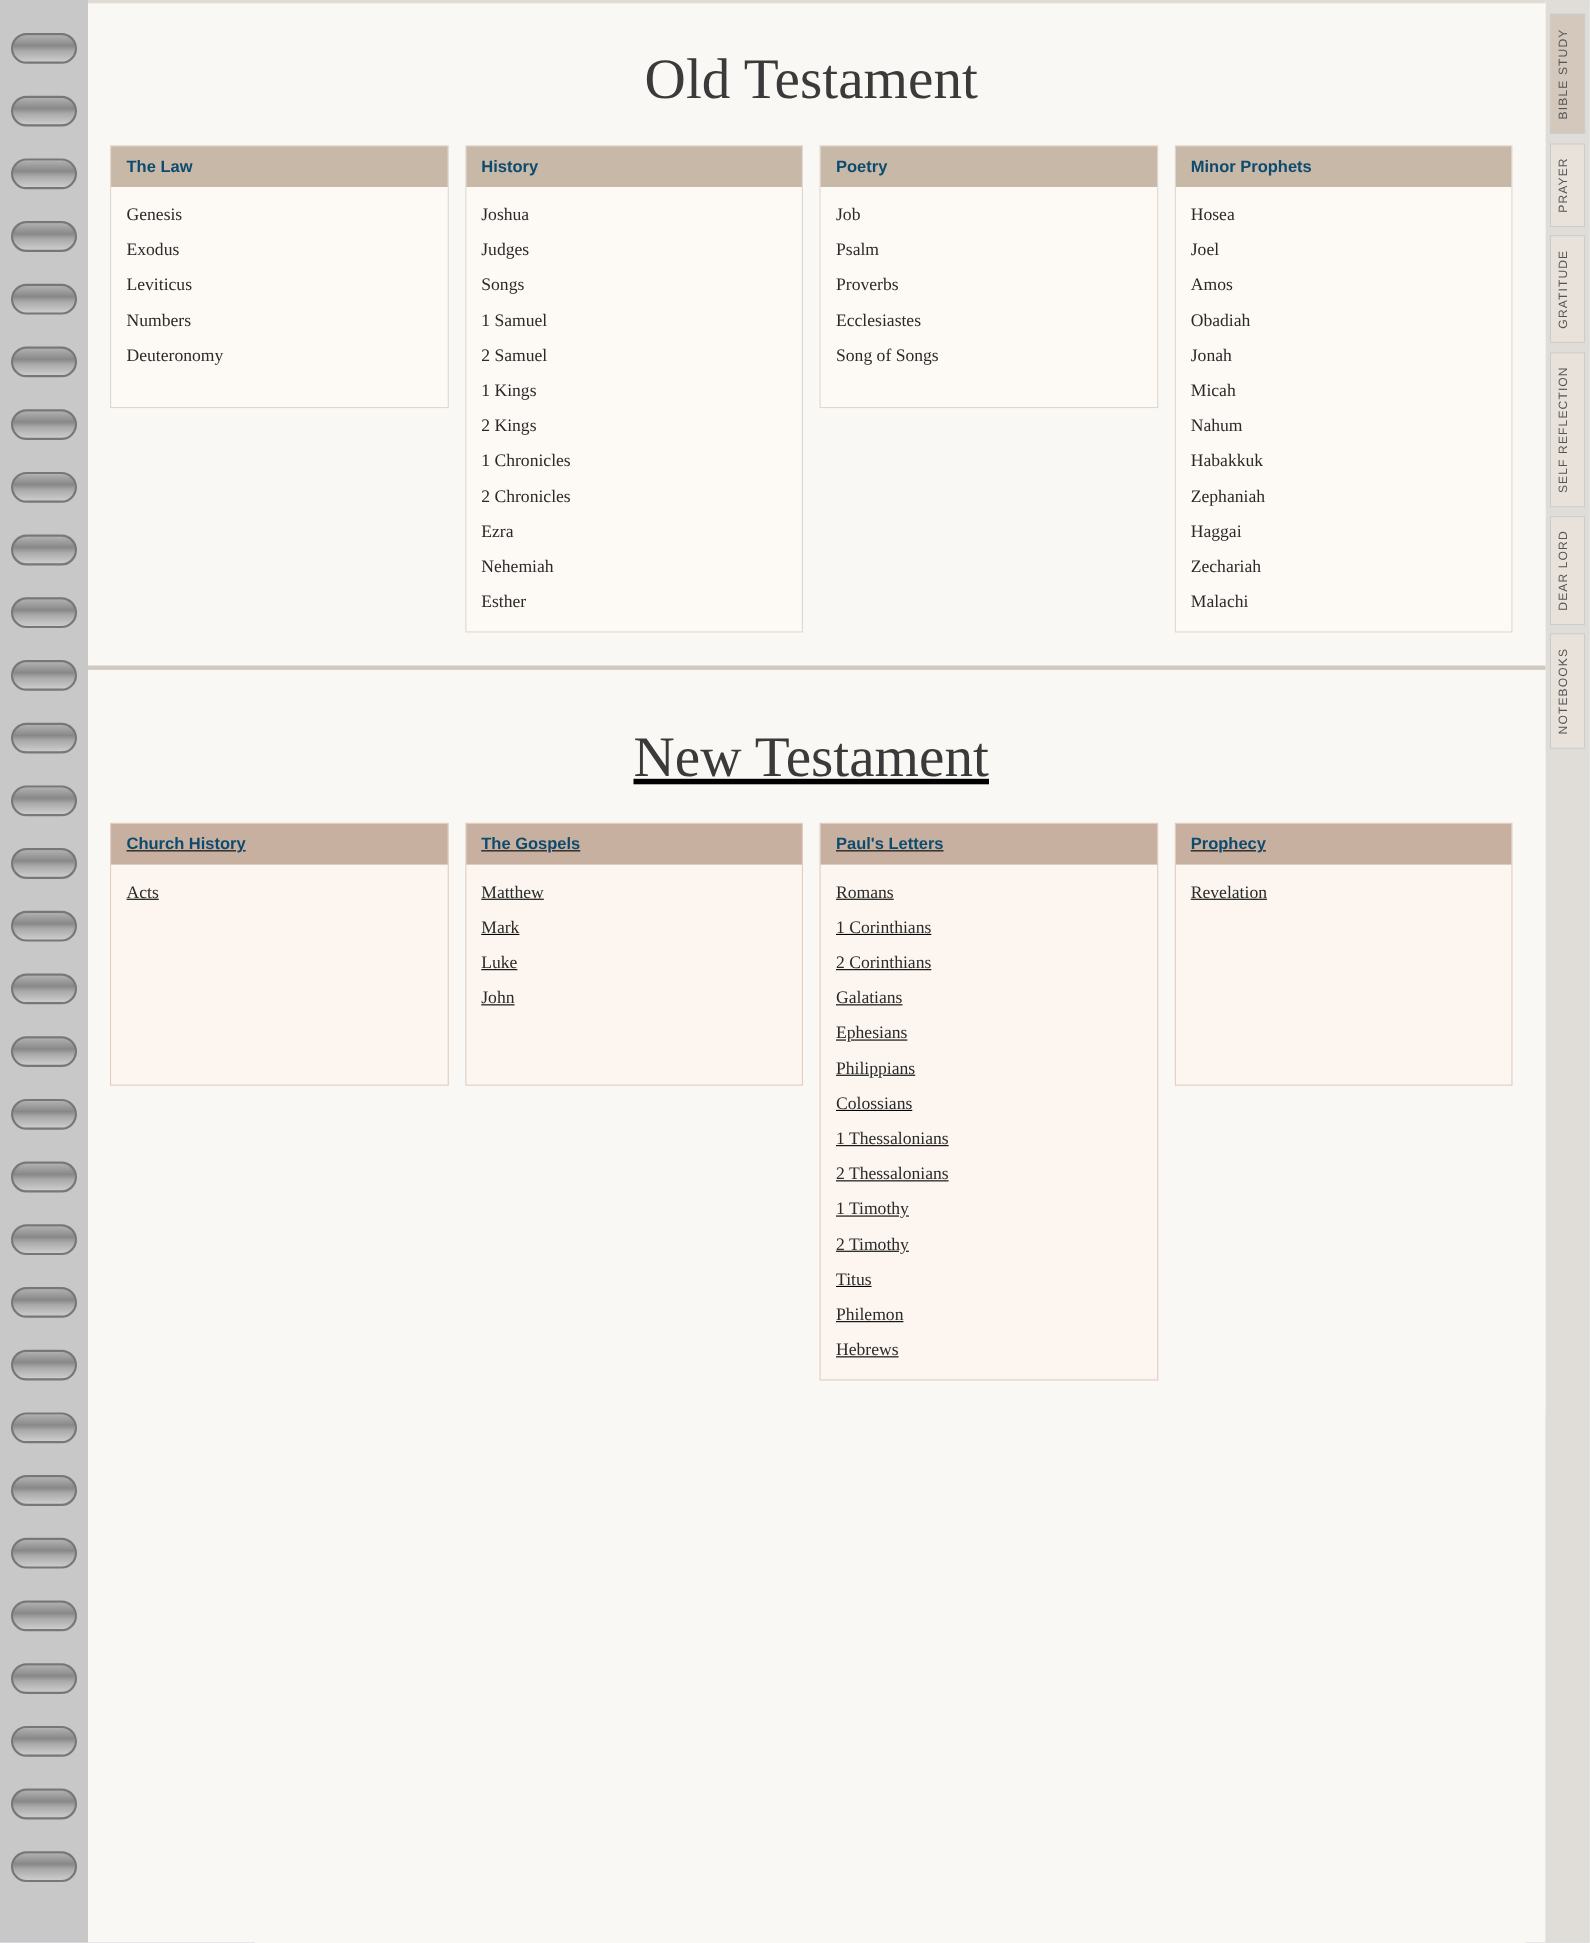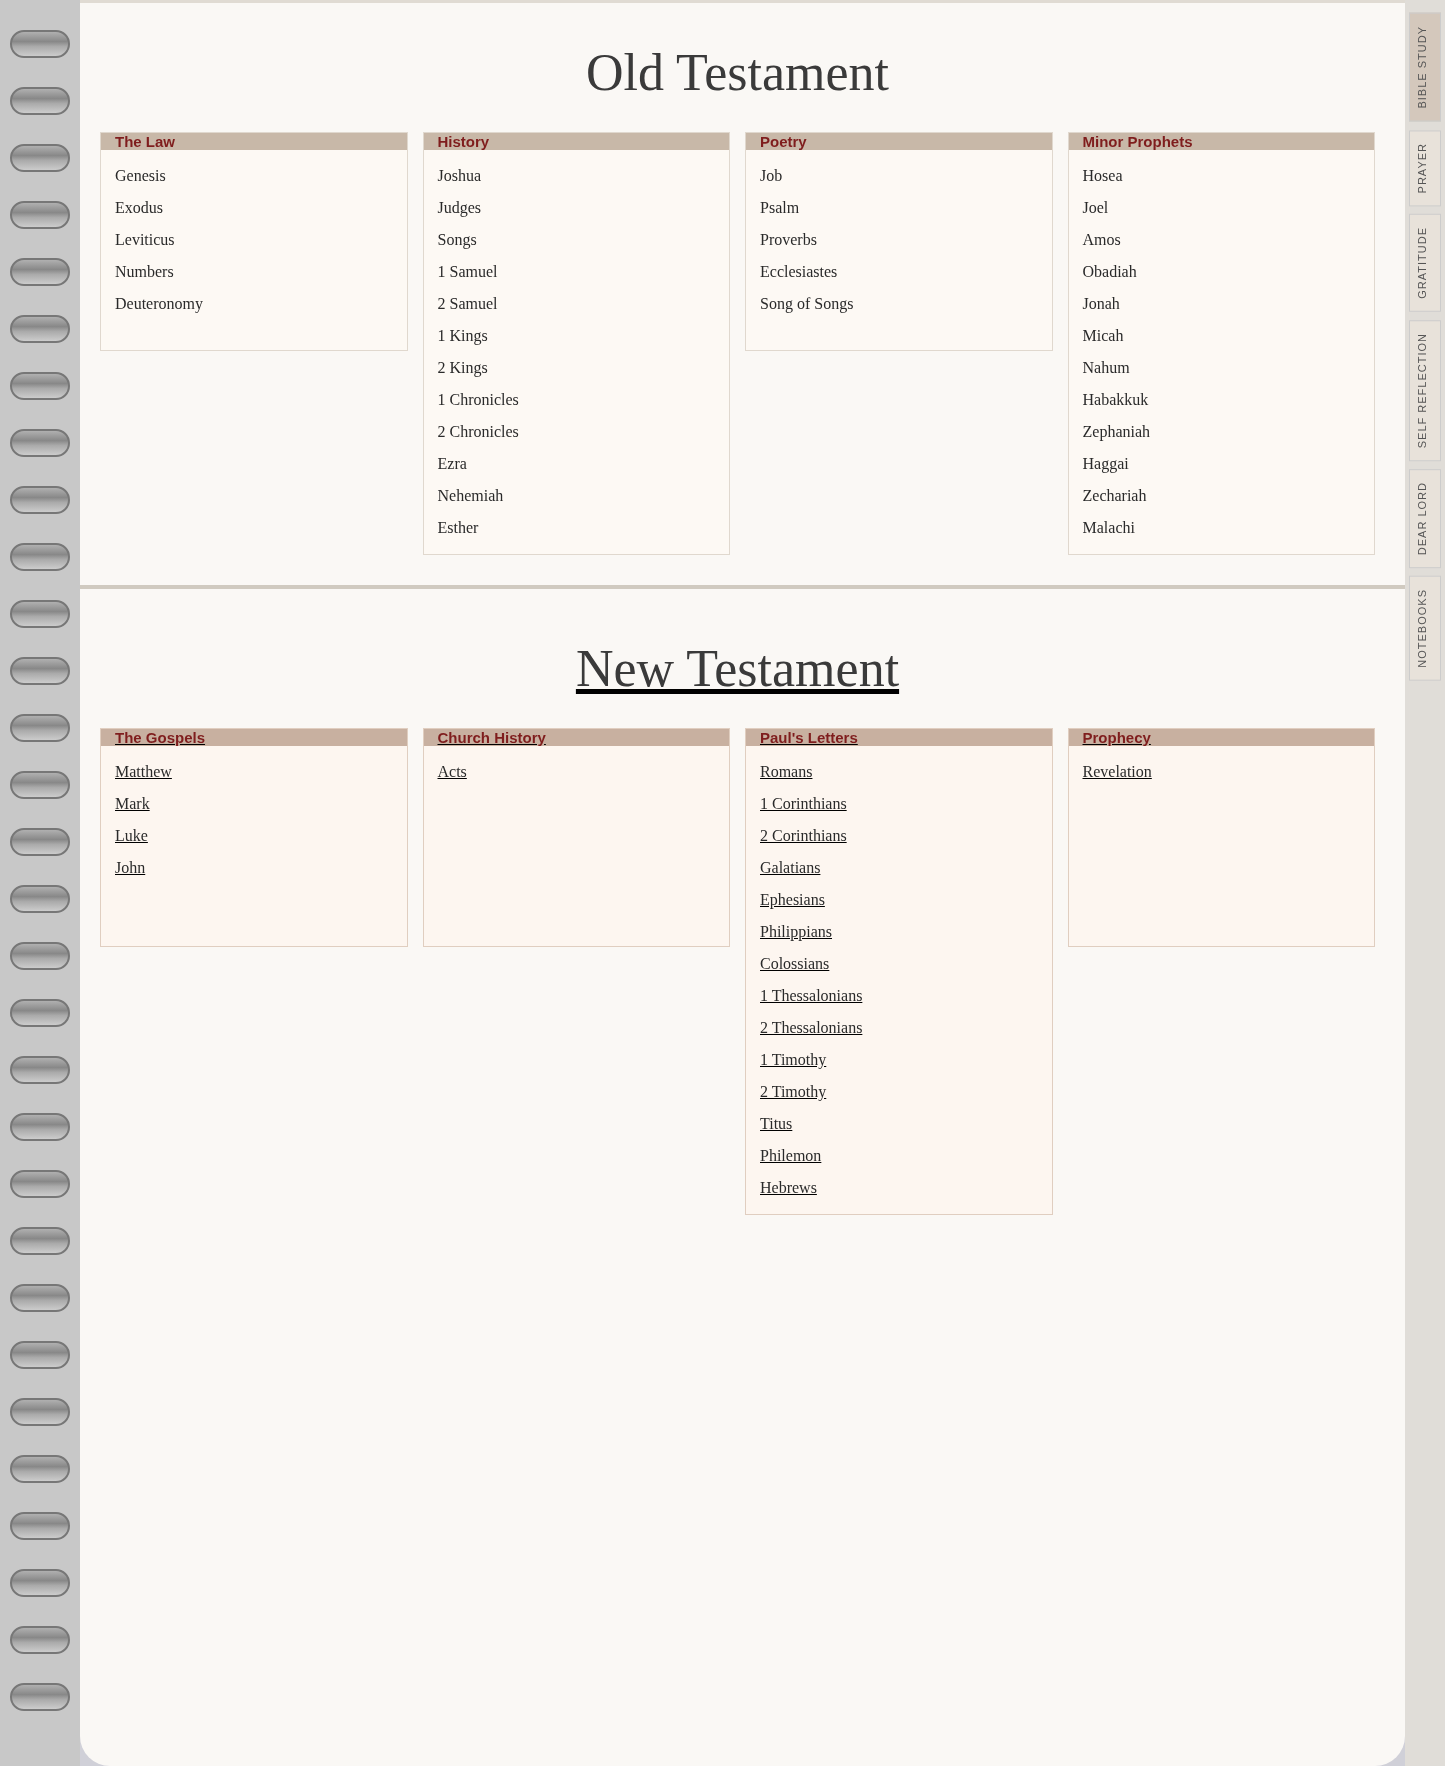--- a/index.html
+++ b/index.html
@@ -33,21 +33,20 @@
       border: 2px solid #777;
     }
 
     
     .main-content {
       flex: 1;
       background: #faf8f5;
       position: relative;
       padding: 0;
       min-height: 1766px;
-      border-radius: 30px;
     }
 
     
     .right-tabs {
       width: 40px;
       min-height: 1766px;
       background: #e0ddd8;
       display: flex;
       flex-direction: column;
       align-items: center;
@@ -107,24 +106,24 @@
     }
 
     .bible-column {
       flex: 1;
       background: #fdf9f4;
       border: 1px solid #e0d8ce;
     }
 
     .column-header {
       background: #c8b8a8;
-      padding: 0 14px;
+      padding: 10px 14px;
       font-size: 15px;
       font-weight: bold;
-      color: #7f1d1d;
+      color: #0c4a6e;
       font-family: Arial, sans-serif;
     }
 
     .column-books {
       padding: 10px 14px;
       min-height: 200px;
     }
 
     .book-item {
       padding: 7px 0;
@@ -239,32 +238,32 @@
             <div class="book-item">Malachi</div>
           </div>
         </div>
       </div>
   </div>
 
   <div class="testament-section" style="margin-top:0; padding-top:30px;">
     <h1 class="section-title">New Testament</h1>
     <div class="bible-grid" id="nt-grid">
         <div class="bible-column nt-column">
+          <div class="column-header nt-header">Church History</div>
+          <div class="column-books">
+            <div class="book-item">Acts</div>
+          </div>
+        </div>
+        <div class="bible-column nt-column">
           <div class="column-header nt-header">The Gospels</div>
           <div class="column-books">
             <div class="book-item">Matthew</div>
             <div class="book-item">Mark</div>
             <div class="book-item">Luke</div>
             <div class="book-item">John</div>
-          </div>
-        </div>
-        <div class="bible-column nt-column">
-          <div class="column-header nt-header">Church History</div>
-          <div class="column-books">
-            <div class="book-item">Acts</div>
           </div>
         </div>
         <div class="bible-column nt-column">
           <div class="column-header nt-header">Paul's Letters</div>
           <div class="column-books">
             <div class="book-item">Romans</div>
             <div class="book-item">1 Corinthians</div>
             <div class="book-item">2 Corinthians</div>
             <div class="book-item">Galatians</div>
             <div class="book-item">Ephesians</div>

